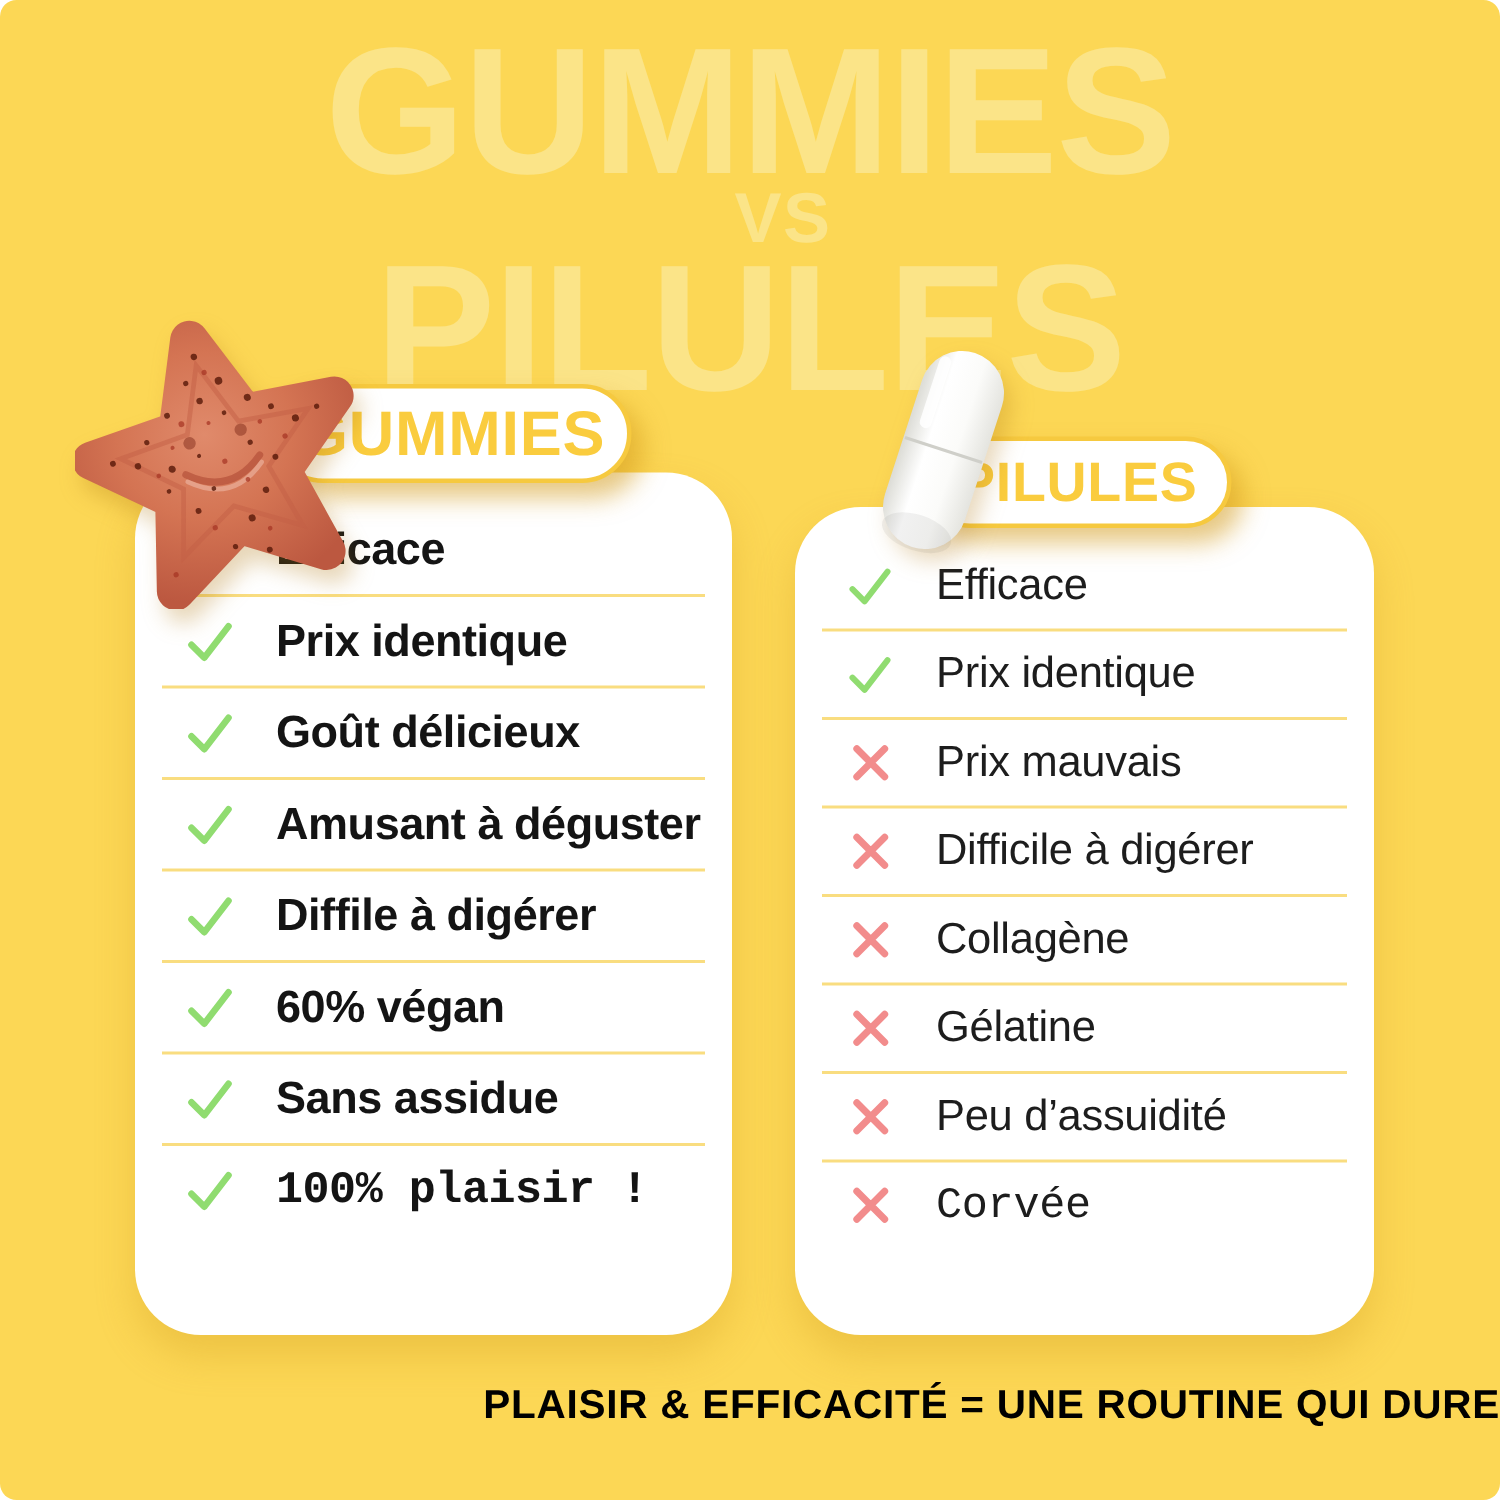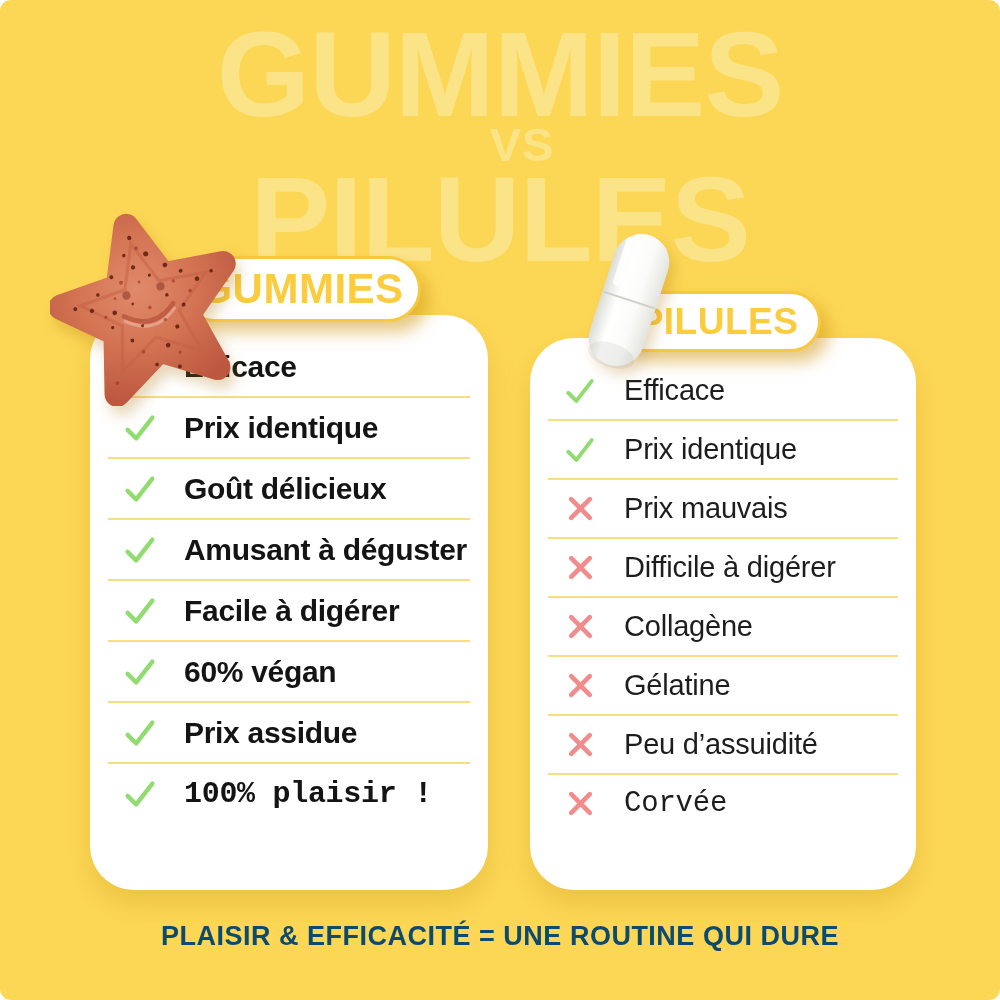--- a/index.html
+++ b/index.html
@@ -89,22 +89,22 @@
     filter: drop-shadow(5px 9px 7px rgba(176,118,18,0.30));
   }
   .capsule-wrap {
     position: absolute; left: 568px; top: 224px; width: 122px; height: 152px;
     filter: drop-shadow(5px 8px 7px rgba(176,118,18,0.28));
   }
 
   
   .tagline {
     position: absolute; left: 0; top: 921px; width: 100%;
-    text-align: center;
-    color: #0c4a6e;
+    text-align: right;
+    color: #000000;
     font-weight: 700;
     font-size: 27px;
     letter-spacing: 0.5px;
   }
 </style>
 </head>
 <body>
 
 <div class="canvas">
 
@@ -145,37 +145,37 @@
             </svg>
           </span>
         <span class="label">Amusant à déguster</span>
       </div>
       <div class="row">
         <span class="icon">
             <svg width="38" height="38" viewBox="0 0 40 40">
               <path d="M7 22 L16 31 L33 9" stroke="#90DC70" stroke-width="4.6" fill="none" stroke-linecap="round" stroke-linejoin="round"></path>
             </svg>
           </span>
-        <span class="label">Facile à digérer</span>
+        <span class="label">Diffile à digérer</span>
       </div>
       <div class="row">
         <span class="icon">
             <svg width="38" height="38" viewBox="0 0 40 40">
               <path d="M7 22 L16 31 L33 9" stroke="#90DC70" stroke-width="4.6" fill="none" stroke-linecap="round" stroke-linejoin="round"></path>
             </svg>
           </span>
         <span class="label">60% végan</span>
       </div>
       <div class="row">
         <span class="icon">
             <svg width="38" height="38" viewBox="0 0 40 40">
               <path d="M7 22 L16 31 L33 9" stroke="#90DC70" stroke-width="4.6" fill="none" stroke-linecap="round" stroke-linejoin="round"></path>
             </svg>
           </span>
-        <span class="label">Prix assidue</span>
+        <span class="label">Sans assidue</span>
       </div>
       <div class="row">
         <span class="icon">
             <svg width="38" height="38" viewBox="0 0 40 40">
               <path d="M7 22 L16 31 L33 9" stroke="#90DC70" stroke-width="4.6" fill="none" stroke-linecap="round" stroke-linejoin="round"></path>
             </svg>
           </span>
         <span class="label">100% plaisir !</span>
       </div>
     </div>

